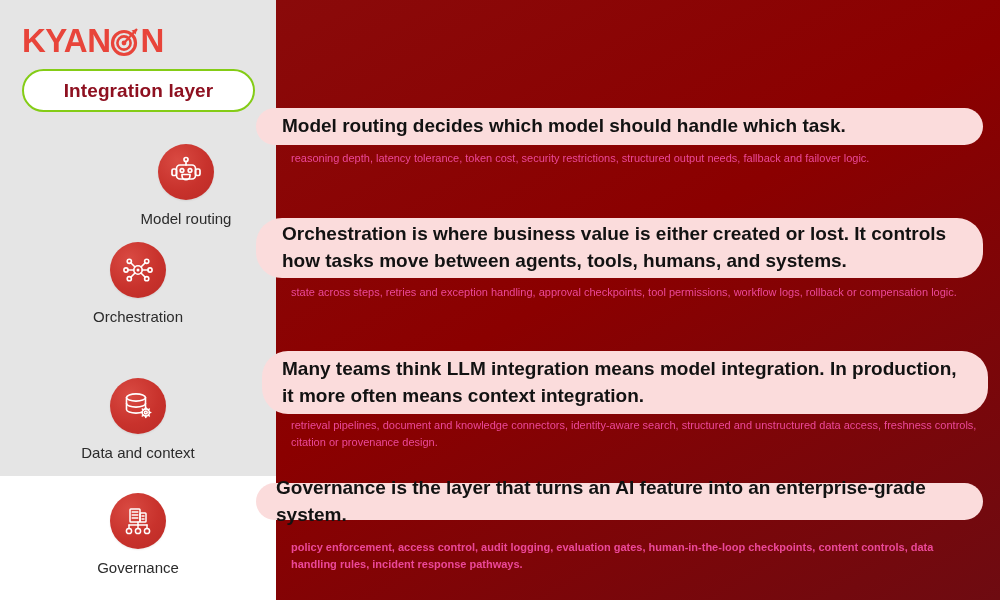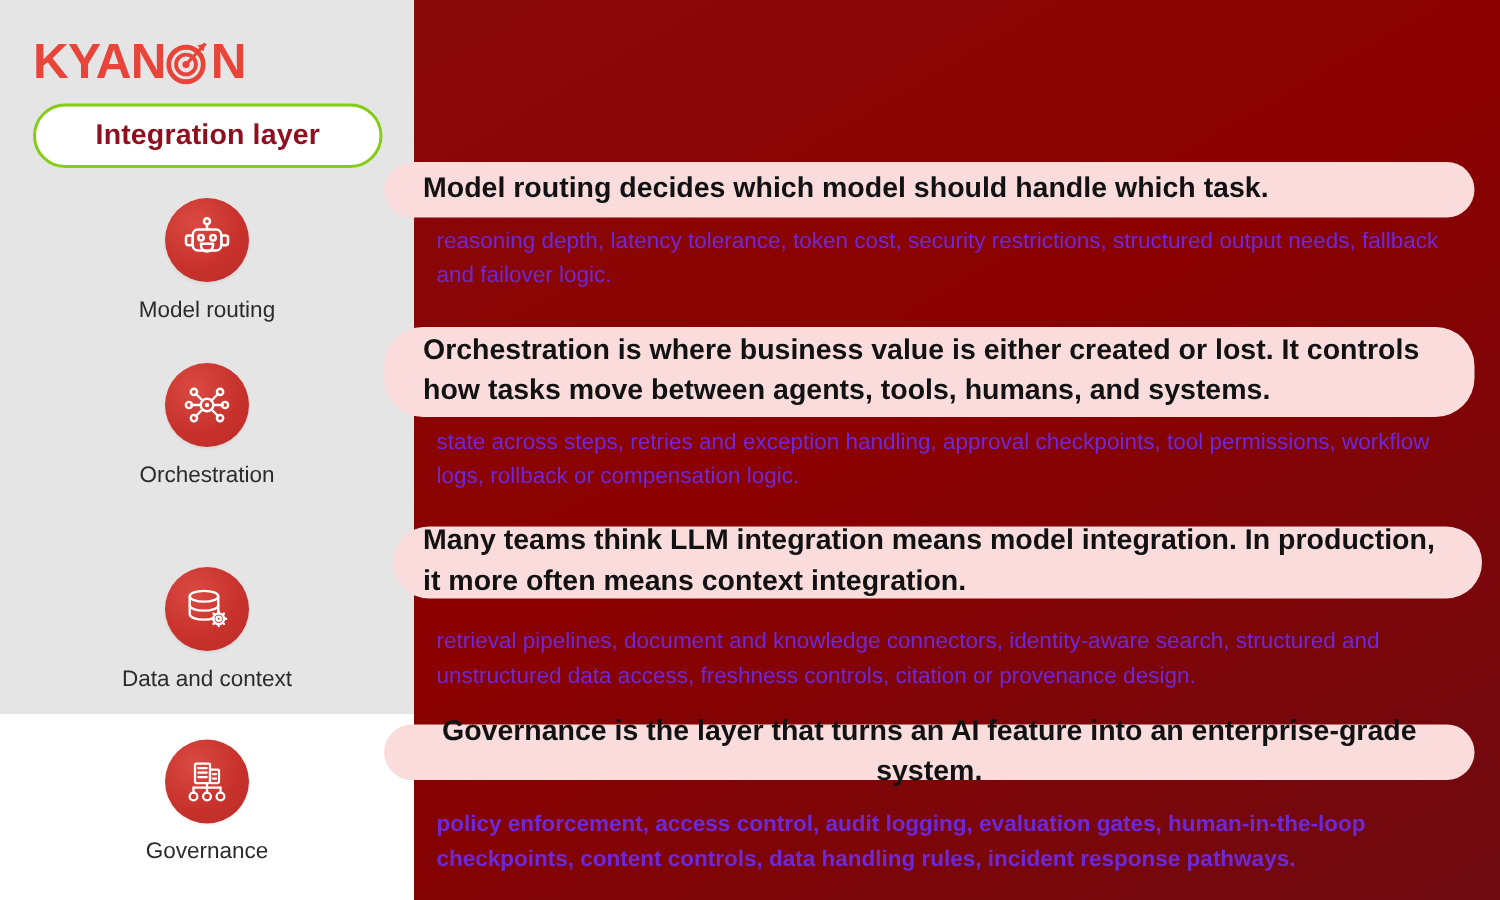--- a/index.html
+++ b/index.html
@@ -112,22 +112,22 @@
     padding:11px 26px;
   }
   .pill-text {
     font-size:19px;
     font-weight:bold;
     color:#121212;
     line-height:1.42;
   }
   .detail {
     position:absolute;
-    color:#6d28d9;
-    font-size:15px;
+    color:#ec4899;
+    font-size:11px;
     line-height:1.5;
   }
 </style>
 </head>
 <body>
 
 <div id="root">
 
   <div id="panel"></div>
 
@@ -147,21 +147,21 @@
           </svg>
         </span>
         <span>N</span>
       </span>
     </div>
 
     <div id="badge">
       <span class="badge-label">Integration layer</span>
     </div>
 
-    <div class="nav-item" style="top:132px;">
+    <div class="nav-item" style="top:144px;margin-left:48px;">
       <div class="nav-icon-circle">
         <svg width="34" height="34" viewBox="0 0 34 34" fill="none" stroke="#ffffff" stroke-width="1.7" stroke-linecap="round" stroke-linejoin="round">
           <circle cx="17" cy="4.5" r="2"></circle>
           <line x1="17" y1="6.5" x2="17" y2="10"></line>
           <rect x="7.5" y="10" width="19" height="14" rx="3.5"></rect>
           <rect x="3" y="14" width="4.5" height="6.5" rx="1.6"></rect>
           <rect x="26.5" y="14" width="4.5" height="6.5" rx="1.6"></rect>
           <circle cx="13" cy="15.5" r="1.8"></circle>
           <circle cx="21" cy="15.5" r="1.8"></circle>
           <path d="M13 19.5 h8 v1.2 a4 4 0 0 1 -8 0 z"></path>
@@ -246,26 +246,26 @@
   </div>
 
   <div class="block">
     <div class="pill" style="left:256px; top:218px; width:727px; height:60px;">
       <span class="pill-text">Orchestration is where business value is either created or lost. It controls how tasks move between agents, tools, humans, and systems.</span>
     </div>
     <div class="detail" style="left:291px; top:284px; width:694px;">state across steps, retries and exception handling, approval checkpoints, tool permissions, workflow logs, rollback or compensation logic.</div>
   </div>
 
   <div class="block">
-    <div class="pill" style="left:262px; top:351px; width:726px; height:48px; padding:11px 20px;">
+    <div class="pill" style="left:262px; top:351px; width:726px; height:63px; padding:11px 20px;">
       <span class="pill-text">Many teams think LLM integration means model integration. In production, it more often means context integration.</span>
     </div>
     <div class="detail" style="left:291px; top:417px; width:696px;">retrieval pipelines, document and knowledge connectors, identity-aware search, structured and unstructured data access, freshness controls, citation or provenance design.</div>
   </div>
 
   <div class="block">
-    <div class="pill" style="left:256px; top:483px; width:727px; height:37px; padding:11px 20px;text-align:center;">
+    <div class="pill" style="left:256px; top:483px; width:727px; height:37px; padding:11px 20px;">
       <span class="pill-text">Governance is the layer that turns an AI feature into an enterprise-grade system.</span>
     </div>
     <div class="detail" style="left:291px; top:539px; width:672px;font-weight:bold;">policy enforcement, access control, audit logging, evaluation gates, human-in-the-loop checkpoints, content controls, data handling rules, incident response pathways.</div>
   </div>
 
 </div>
 
 </body></html>

